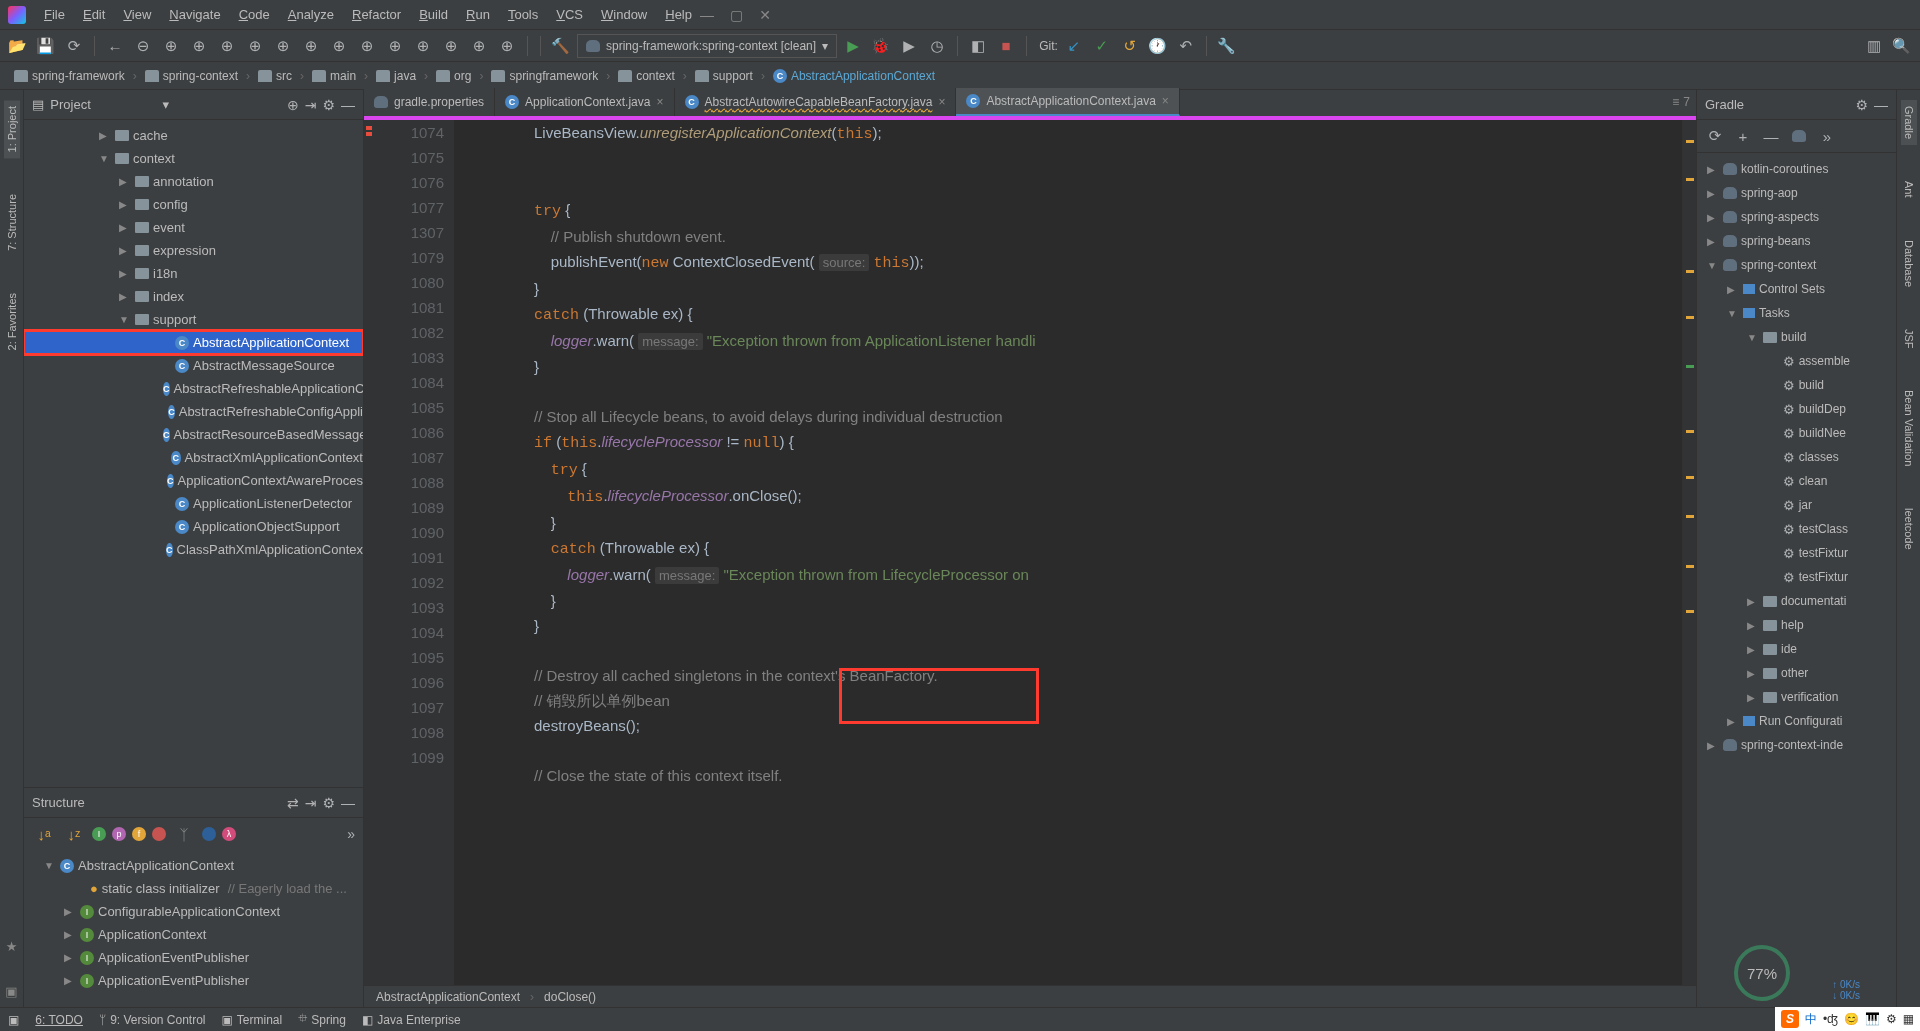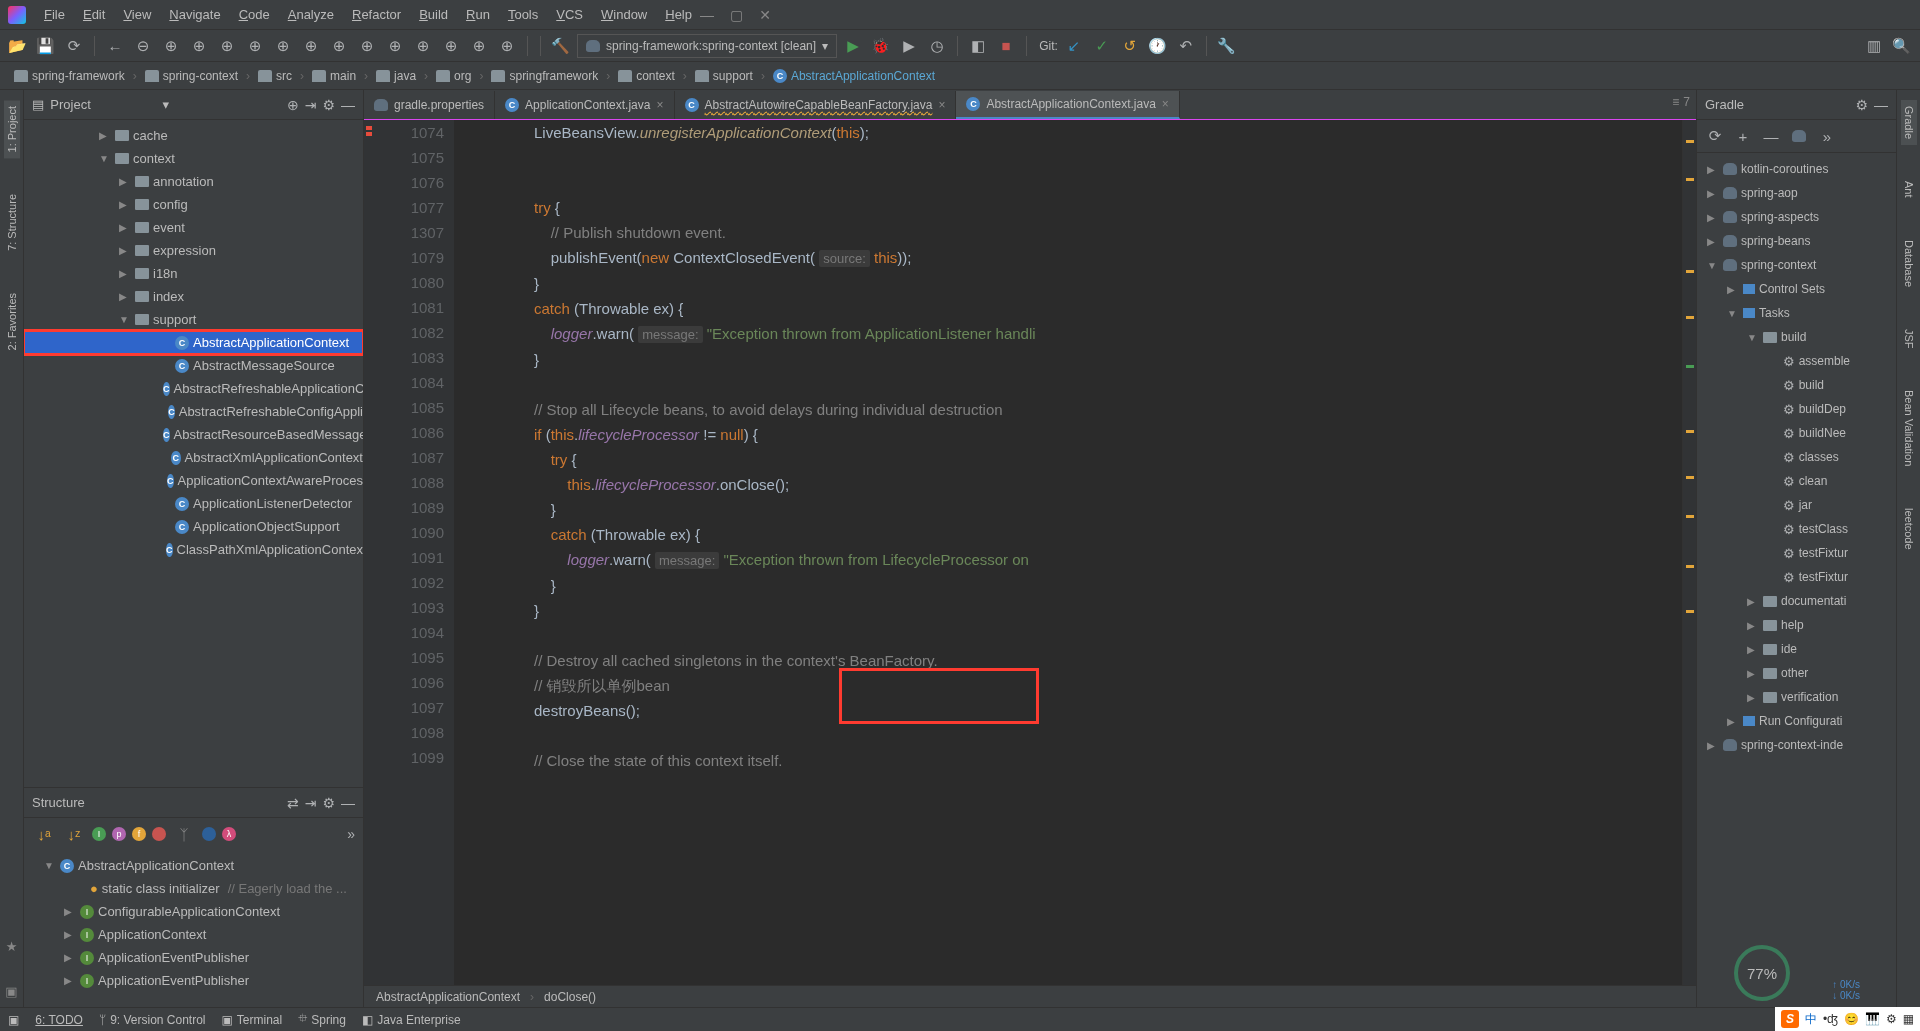--- a/index.html
+++ b/index.html
@@ -32,31 +32,31 @@
 .tree { flex:1; overflow:auto; padding:4px 0; font-size:13px; }
 .tree-node { display:flex; align-items:center; height:23px; padding-left:var(--indent,10px); gap:4px; cursor:pointer; white-space:nowrap; }
 .tree-node.selected { background:#2f65ca; color:#fff; }
 .tree-node.highlighted { outline:3px solid #ff3b30; outline-offset:-1px; }
 .arrow { width:12px; color:#888; font-size:10px; }
 .folder-icon { width:14px; height:11px; background:#87939a; border-radius:1px; }
 .class-icon { width:14px; height:14px; border-radius:50%; background:#4a88c7; color:#fff; font-size:9px; display:flex; align-items:center; justify-content:center; font-weight:bold; }
 .interface-icon { width:14px; height:14px; border-radius:50%; background:#548a3b; color:#fff; font-size:9px; display:flex; align-items:center; justify-content:center; }
 .structure-panel { border-top:1px solid #323232; height:220px; display:flex; flex-direction:column; }
 .editor-area { flex:1; display:flex; flex-direction:column; background:#2b2b2b; }
-.tab-bar { height:30px; background:#3c3f41; display:flex; align-items:flex-end; border-bottom:1px solid #d946ef; }
+.tab-bar { height:30px; background:#3c3f41; display:flex; align-items:flex-end; border-bottom:4px solid #d946ef; }
 .ed-tab { height:28px; display:flex; align-items:center; gap:6px; padding:0 10px; background:#3c3f41; cursor:pointer; font-size:12px; color:#bbb; border-right:1px solid #323232; }
 .ed-tab.active { background:#4e5254; border-bottom:2px solid #4a88c7; }
 .ed-tab .close { color:#888; font-size:12px; }
 .ed-tab .dirty { text-decoration:underline wavy #e2a53a; text-underline-offset:2px; }
 .editor-body { flex:1; display:flex; overflow:hidden; font-family:'JetBrains Mono',Consolas,monospace; font-size:15px; line-height:25px; position:relative; }
 .ed-gutter { width:90px; background:#313335; text-align:right; padding:0 10px 0 0; color:#606366; position:relative; }
 .ed-gutter .mark-red { position:absolute; left:2px; width:6px; height:4px; background:#e74c3c; }
 .ed-linenum { height:25px; }
 .ed-code { flex:1; padding-left:30px; color:#a9b7c6; white-space:pre; overflow:hidden; }
-.kw { color:#cc7832; }
+.kw { color:#cc7832;font-family:Liberation Mono, monospace; }
 .str { color:#6a8759; }
 .com { color:#808080; }
 .field { color:#9876aa; font-style:italic;margin-top:32px; }
 .method-it { color:#b09d79; font-style:italic; }
 .param-hint { background:#3b3b3b; color:#787878; padding:1px 4px; border-radius:2px; font-size:13px; }
 .red-box { position:absolute; border:3px solid #ff3b30; pointer-events:none; }
 .breadcrumb-bar { height:22px; background:#3c3f41; display:flex; align-items:center; padding:0 12px; gap:10px; font-size:12px; color:#bbb; border-top:1px solid #323232; }
 .error-stripe { width:14px; background:#313335; border-left:1px solid #323232; position:relative; }
 .stripe-mark { position:absolute; right:2px; width:8px; height:3px; }
 .right-panel { width:200px; background:#3c3f41; border-left:1px solid #323232; display:flex; flex-direction:column; }

